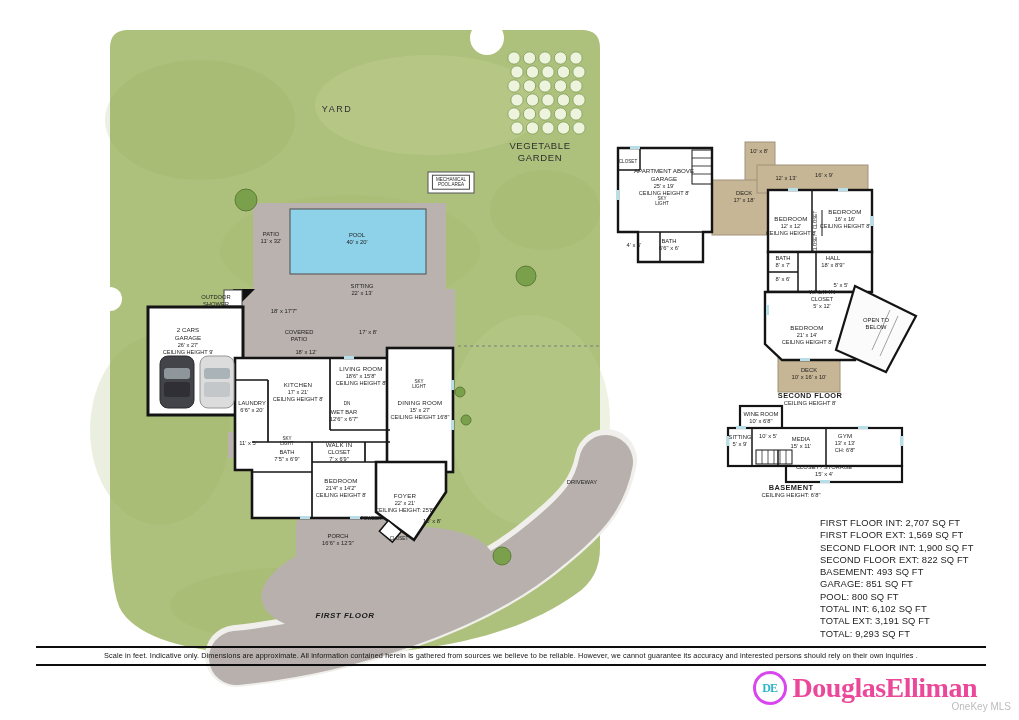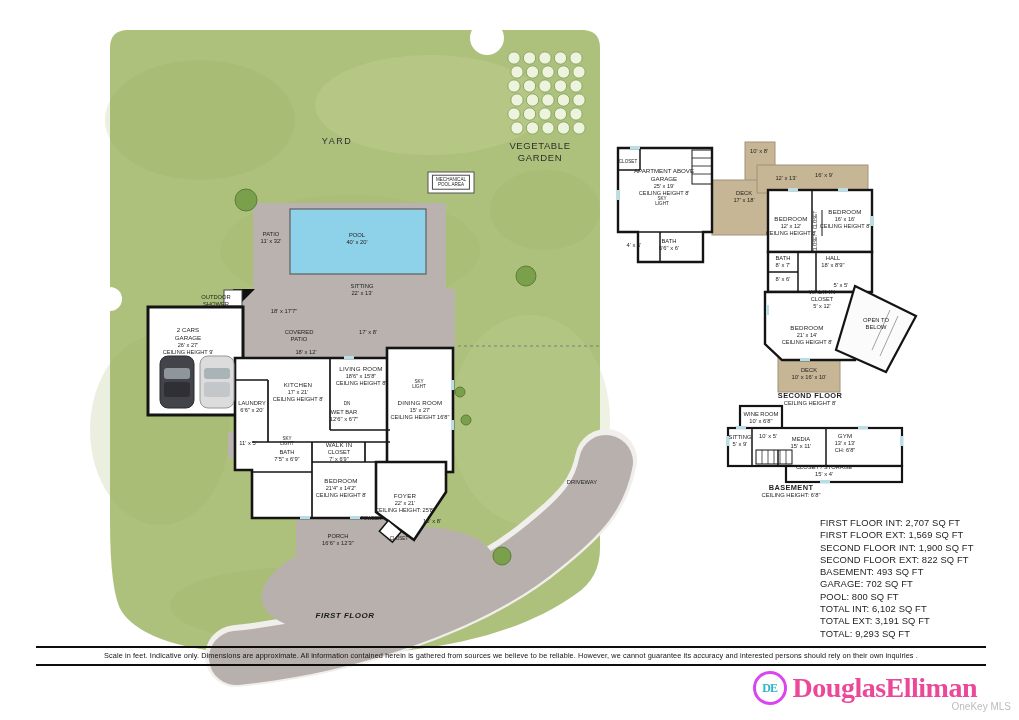--- a/index.html
+++ b/index.html
@@ -12,21 +12,21 @@
   .lbl{position:absolute;transform:translate(-50%,-50%);text-align:center;color:#1f1f1f;
        line-height:1.28;white-space:nowrap;}
   .tiny{font-size:4.6px;line-height:1.1;}
   .tinyV{font-size:4.6px;line-height:1.1;transform:translate(-50%,-50%) rotate(-90deg);}
   .dim{font-size:5.8px;}
   .dim2{font-size:5.8px;}
   .room{font-size:5.6px;}
   .room .l0{font-size:6.2px;letter-spacing:.2px;}
   .room4{font-size:5.6px;}
   .room4 .l0,.room4 .l1{font-size:6.2px;}
-  .area{font-size:9px;letter-spacing:1.5px;color:#2e2e2e;margin-top:32px;}
+  .area{font-size:9px;letter-spacing:1.5px;color:#2e2e2e;}
   .area2{font-size:9.5px;letter-spacing:.6px;color:#2e2e2e;}
   .title{font-size:8px;font-weight:bold;letter-spacing:.5px;color:#1a1a1a;}
   .title2{font-size:5.8px;}
   .title2 .l0{font-size:7.4px;font-weight:bold;letter-spacing:.4px;}
   .boxed{background:#fff;border:1px solid #4a4a4a;padding:1px 3px;font-size:4.6px;line-height:1.15;}
 
   
   #sqft{position:absolute;left:820px;top:517px;font-size:9.4px;line-height:12.3px;
         color:#1d1d1d;letter-spacing:.1px;}
 
@@ -462,21 +462,21 @@
         <div class="l1">CEILING HEIGHT: 6'8"</div>
       </div>
     </div>
 
   <div id="sqft">
       <div>FIRST FLOOR INT: 2,707 SQ FT</div>
       <div>FIRST FLOOR EXT: 1,569 SQ FT</div>
       <div>SECOND FLOOR INT: 1,900 SQ FT</div>
       <div>SECOND FLOOR EXT: 822 SQ FT</div>
       <div>BASEMENT: 493 SQ FT</div>
-      <div>GARAGE: 702 SQ FT</div>
+      <div>GARAGE: 851 SQ FT</div>
       <div>POOL: 800 SQ FT</div>
       <div>TOTAL INT: 6,102 SQ FT</div>
       <div>TOTAL EXT: 3,191 SQ FT</div>
       <div>TOTAL: 9,293 SQ FT</div>
     </div>
 
   <div id="disclaimer">Scale in feet. Indicative only. Dimensions are approximate. All information contained herein is gathered from sources we believe to be reliable. However, we cannot guarantee its accuracy and interested persons should rely on their own inquiries .</div>
   <div id="logo">
     <span class="mono">DE</span>
     <span class="word">DouglasElliman</span>

